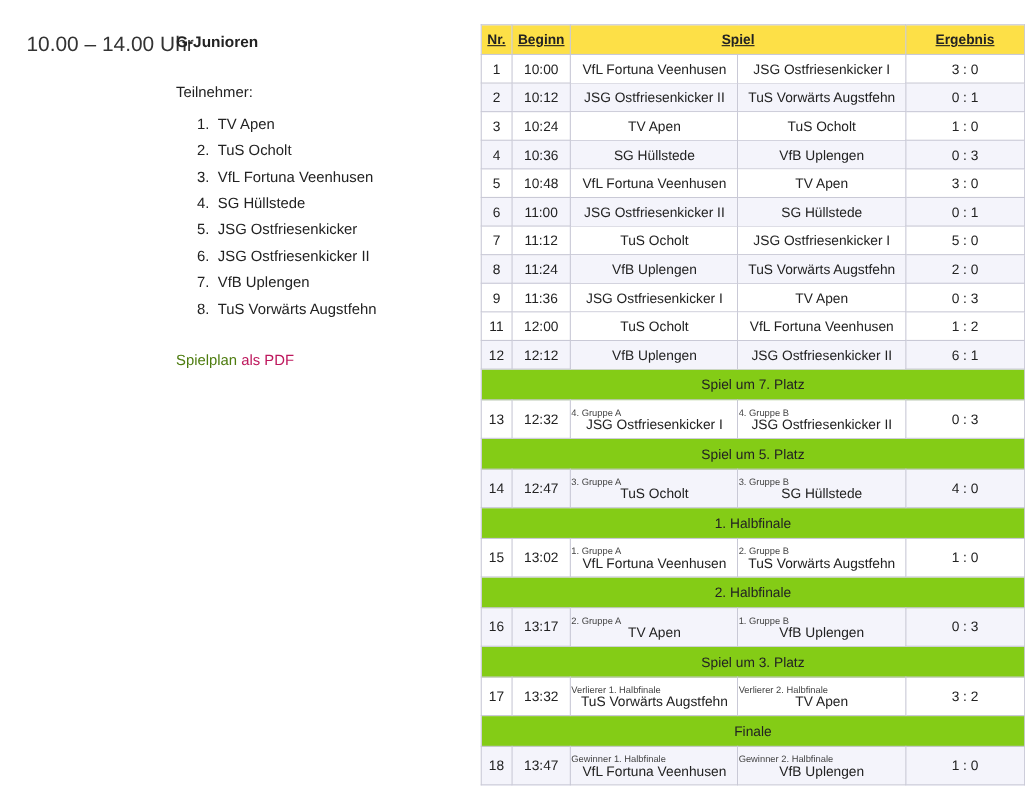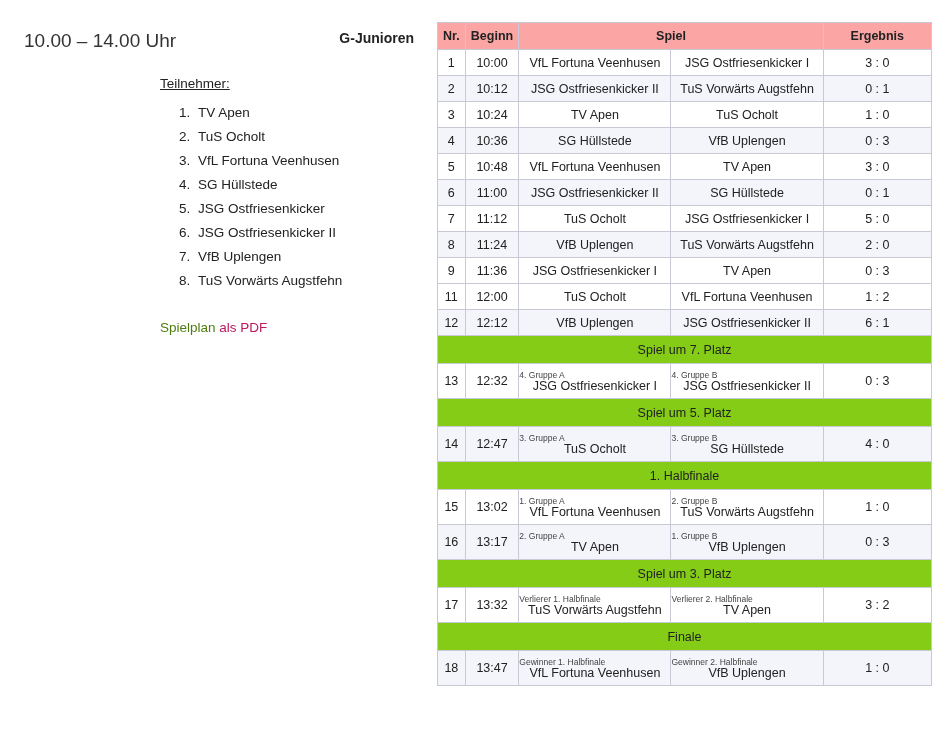--- a/index.html
+++ b/index.html
@@ -37,27 +37,25 @@
   .mid-col {
     width: 254px;
     padding-left: 0px;
     box-sizing: border-box;
   }
   .age-group {
     font-weight: bold;
     font-size: 14px;
     color: #222222;
     margin: 8px 0 0 0;
-    text-align: right;
   }
   .participants-label {
     margin: 30px 0 0 0;
     font-size: 13.5px;
     color: #222222;
-    text-decoration: underline;
   }
   ol.participants {
     margin: 14px 0 0 0;
     padding-left: 34px;
     font-size: 13.5px;
     color: #222222;
   }
   ol.participants li {
     margin-bottom: 9px;
     padding-left: 4px;
@@ -89,24 +87,25 @@
   }
   table.schedule th,
   table.schedule td {
     border: 1px solid #c9c9d6;
     padding: 0;
     height: 25px;
     text-align: center;
     vertical-align: middle;
   }
   table.schedule thead th {
-    background: #fca5a5;
+    background: #fde047;
     font-weight: bold;
     font-size: 12.5px;
     height: 26px;
+    text-decoration: underline;
   }
   .col-nr   { width: 27px; }
   .col-beginn { width: 53px; }
   .col-team { width: 153px; }
   .col-erg  { width: 109px; margin-left: 12px; }
   tr.row-even td { background: #ffffff; }
   tr.row-odd  td { background: #f4f4fb; }
   td.nr, td.beginn { font-size: 12.5px; }
   td.team {
     padding: 1px 4px;
@@ -337,20 +336,23 @@
             <td class="team col-team">
               <span class="note">1. Gruppe A</span>
               <span class="tname">VfL Fortuna Veenhusen</span>
             </td>
             <td class="team col-team">
               <span class="note">2. Gruppe B</span>
               <span class="tname">TuS Vorwärts Augstfehn</span>
             </td>
             <td class="col-erg">1 : 0</td>
           </tr>
+          <tr class="section-row">
+            <td colspan="5">2. Halbfinale</td>
+          </tr>
           <tr class="row-odd ko-row">
             <td class="nr col-nr">16</td>
             <td class="beginn col-beginn">13:17</td>
             <td class="team col-team">
               <span class="note">2. Gruppe A</span>
               <span class="tname">TV Apen</span>
             </td>
             <td class="team col-team">
               <span class="note">1. Gruppe B</span>
               <span class="tname">VfB Uplengen</span>

